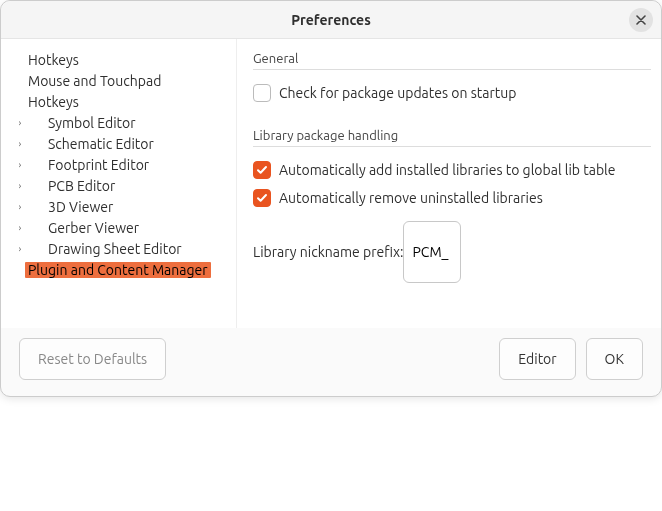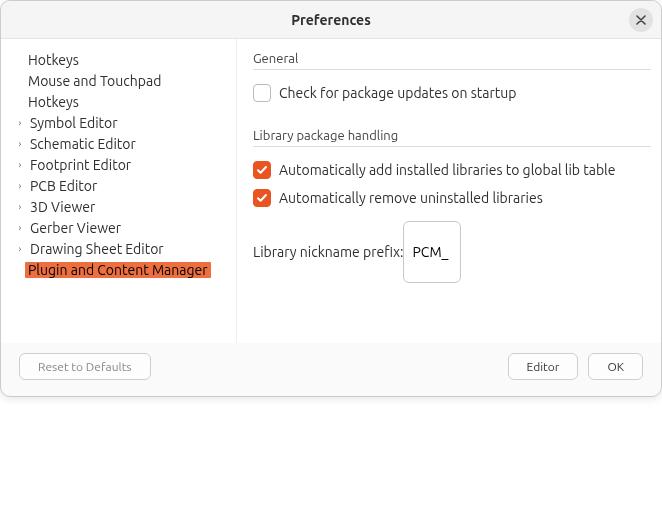--- a/index.html
+++ b/index.html
@@ -73,21 +73,21 @@
     width: 14px;
     display: inline-flex;
     justify-content: center;
     color: #666;
     font-size: 10px;
   }
   .tree-row .label {
     padding: 0 3px;
     margin-left: 12px;
   }
-  .tree-row.has-expander .label { margin-left: 0; }
+  .tree-row.has-expander .label { margin-left: 18px; }
   .tree-row.selected .label {
     background: #ed6e3e;
     color: #000000;
     border-radius: 1px;
   }
   .main {
     flex: 1;
     padding: 8px 10px 10px 16px;
   }
   .section-title {
@@ -141,22 +141,22 @@
     display: flex;
     align-items: center;
     padding: 10px 18px 16px 18px;
     gap: 10px;
   }
   .footer .spacer { flex: 1; }
   .btn {
     border: 1px solid #cfcfcf;
     background: #fdfdfd;
     border-radius: 6px;
-    padding: 6px 18px;
-    font-size: 12px;
+    padding: 12px 18px;
+    font-size: 14px;
     font-family: inherit;
     cursor: pointer;
     color: #333;
   }
   .btn.muted { color: #888; }
   .section-block { margin-bottom: 26px; }
 </style>
 </head>
 <body>
 

